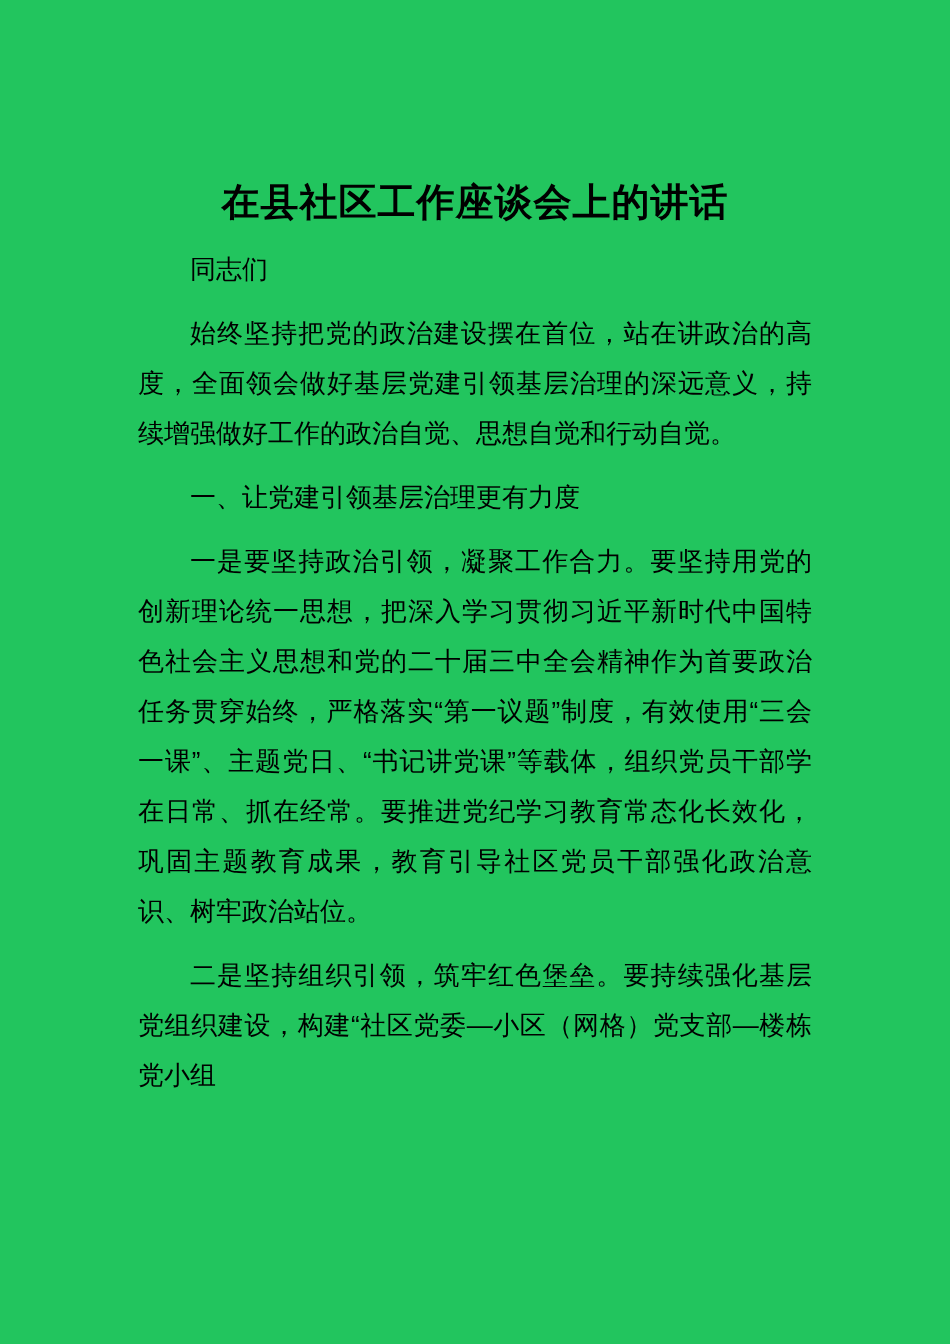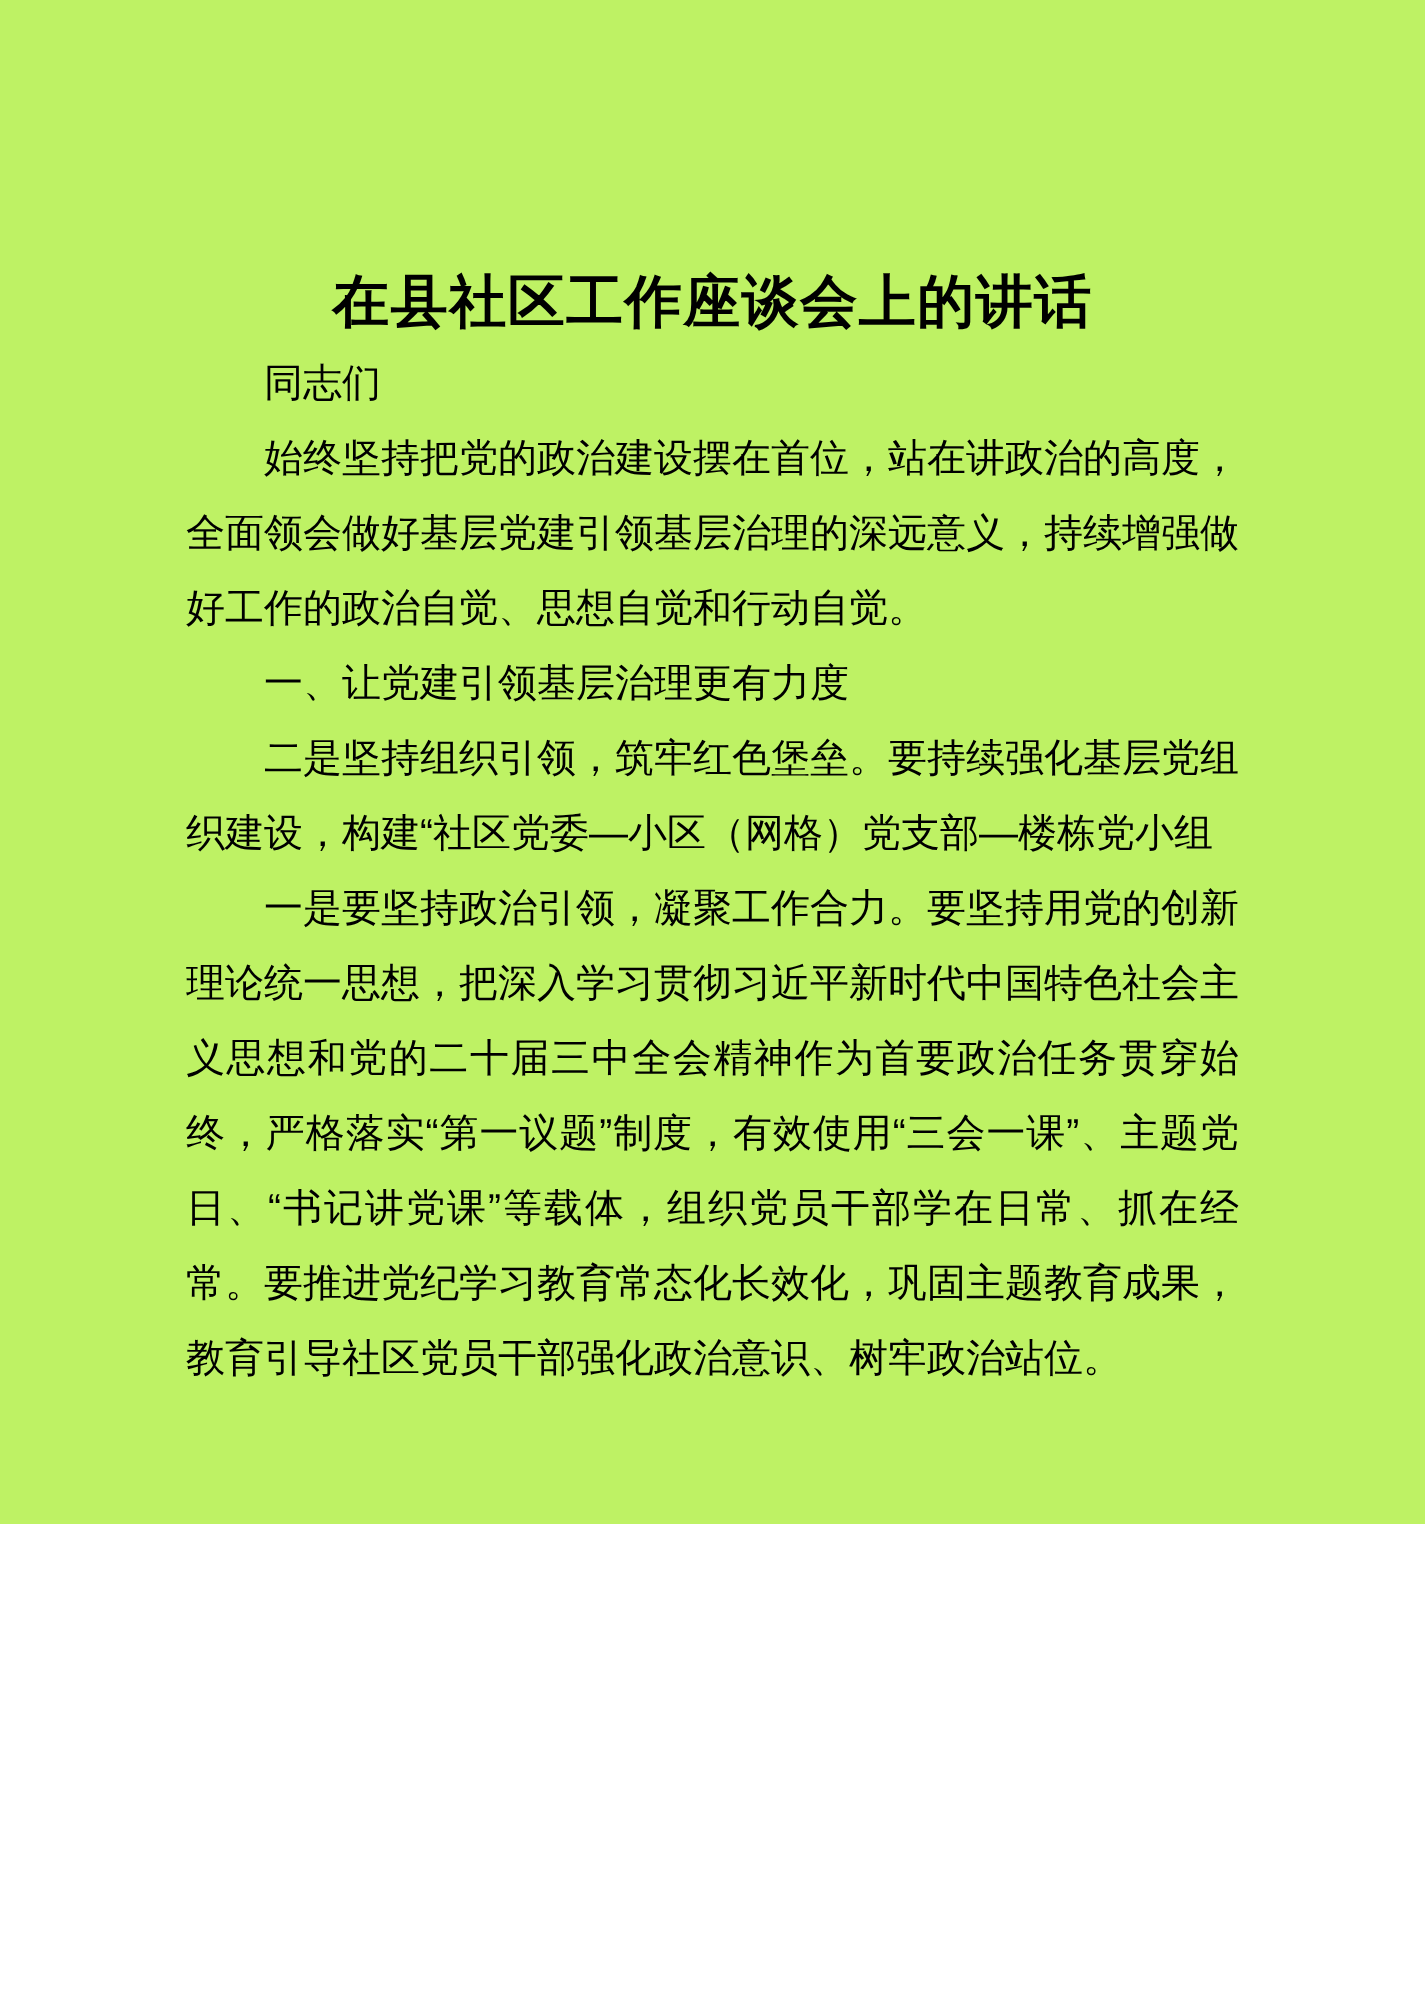--- a/index.html
+++ b/index.html
@@ -9,22 +9,22 @@
   body {
     width: 950px;
     height: 1344px;
     background: #ffffff;
     overflow: hidden;
     font-family: "Liberation Sans", sans-serif;
   }
   .page {
     position: relative;
     width: 950px;
-    height: 1016px;
-    background: #bef264;
+    height: 1344px;
+    background: #22c55e;
     color: #000000;
   }
   .content {
     position: absolute;
     left: 124px;
     top: 0;
     width: 702px;
     padding-top: 174px;
   }
   .doc-title {
@@ -32,36 +32,36 @@
     padding: 0;
     font-size: 38px;
     line-height: 56px;
     font-weight: bold;
     text-align: center;
     text-indent: 0;
     letter-spacing: 1px;
     white-space: nowrap;
   }
   .para {
-    margin: 0;
+    margin: 14px;
     padding: 0;
     font-size: 26px;
     line-height: 50px;
     font-weight: normal;
     text-align: justify;
     text-justify: inter-ideograph;
     text-indent: 2em;
     color: #000000;
   }
 </style>
 </head>
 <body>
 
 <div class="page">
   <div class="content">
     <h1 class="doc-title">在县社区工作座谈会上的讲话</h1>
     <p class="para">同志们</p>
     <p class="para">始终坚持把党的政治建设摆在首位，站在讲政治的高度，全面领会做好基层党建引领基层治理的深远意义，持续增强做好工作的政治自觉、思想自觉和行动自觉。</p>
     <p class="para">一、让党建引领基层治理更有力度</p>
+    <p class="para">一是要坚持政治引领，凝聚工作合力。要坚持用党的创新理论统一思想，把深入学习贯彻习近平新时代中国特色社会主义思想和党的二十届三中全会精神作为首要政治任务贯穿始终，严格落实“第一议题”制度，有效使用“三会一课”、主题党日、“书记讲党课”等载体，组织党员干部学在日常、抓在经常。要推进党纪学习教育常态化长效化，巩固主题教育成果，教育引导社区党员干部强化政治意识、树牢政治站位。</p>
     <p class="para">二是坚持组织引领，筑牢红色堡垒。要持续强化基层党组织建设，构建“社区党委—小区（网格）党支部—楼栋党小组</p>
-    <p class="para">一是要坚持政治引领，凝聚工作合力。要坚持用党的创新理论统一思想，把深入学习贯彻习近平新时代中国特色社会主义思想和党的二十届三中全会精神作为首要政治任务贯穿始终，严格落实“第一议题”制度，有效使用“三会一课”、主题党日、“书记讲党课”等载体，组织党员干部学在日常、抓在经常。要推进党纪学习教育常态化长效化，巩固主题教育成果，教育引导社区党员干部强化政治意识、树牢政治站位。</p>
   </div>
 </div>
 
 </body></html>

